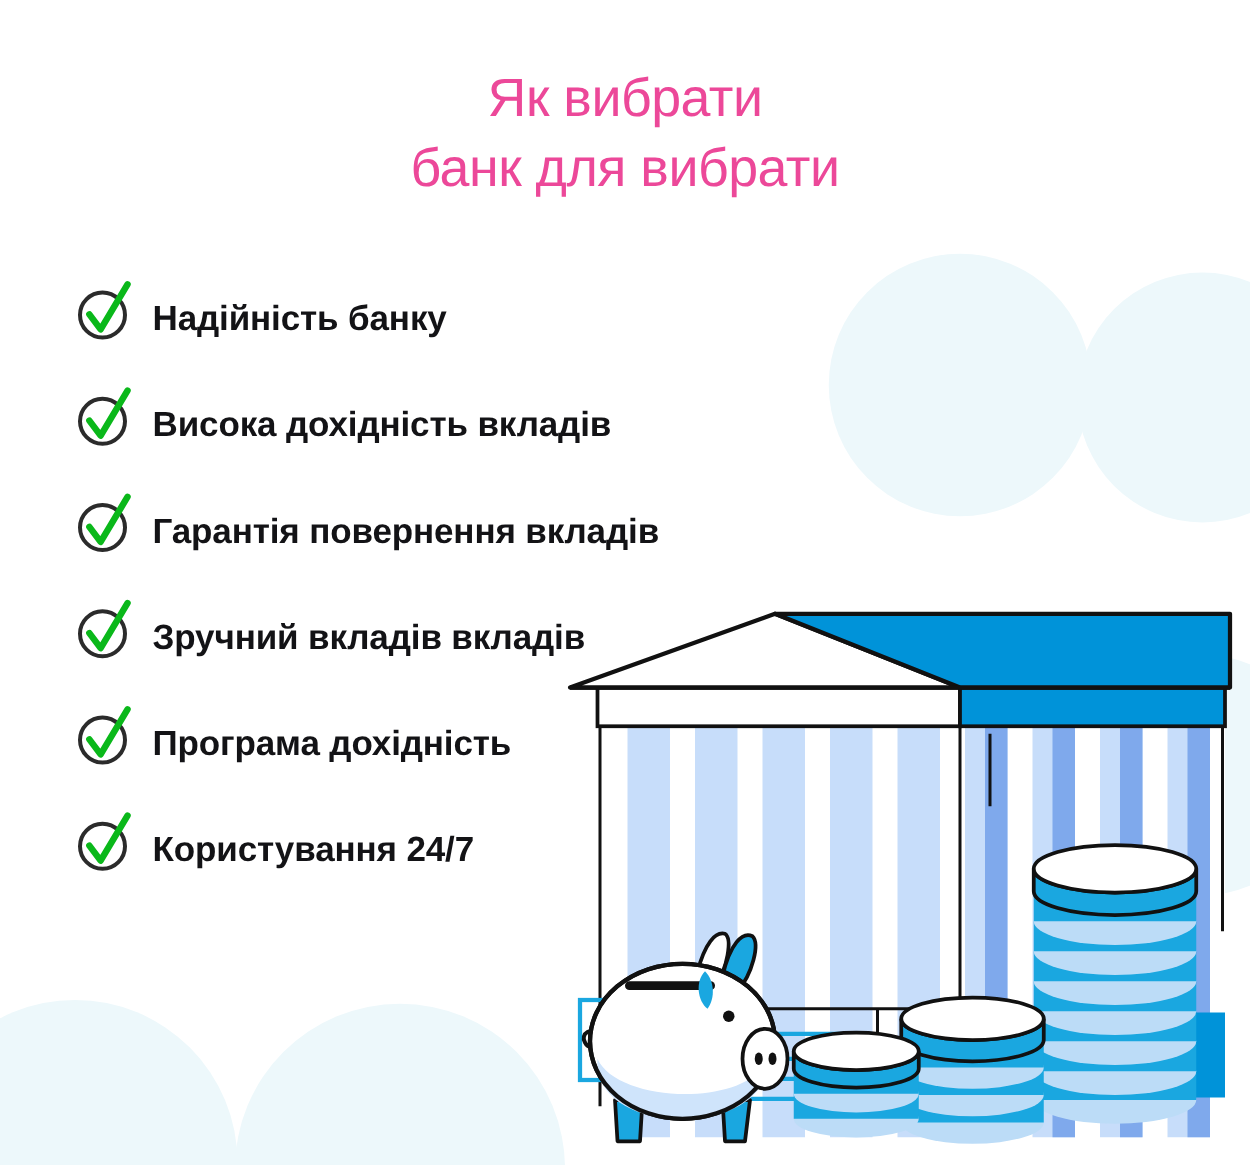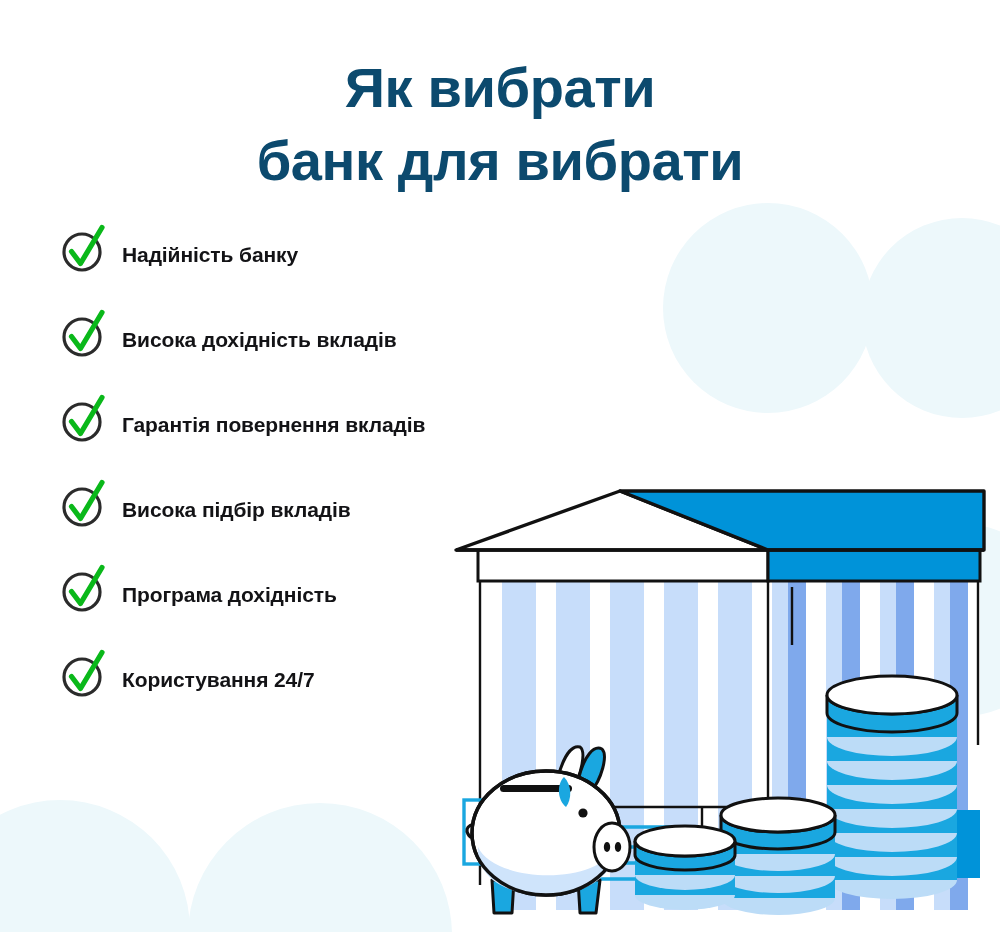--- a/index.html
+++ b/index.html
@@ -31,23 +31,23 @@
   #title-block {
     position: absolute;
     left: 0;
     top: 52px;
     width: 1000px;
     text-align: center;
     z-index: 5;
   }
   .title-line {
     display: block;
-    color: #0c4a6e;
-    font-size: 56px;
-    font-weight: bold;
+    color: #ec4899;
+    font-size: 43px;
+    font-weight: normal;
     letter-spacing: -0.4px;
     line-height: 1.30;
     white-space: nowrap;
   }
   
   #checklist {
     position: absolute;
     left: 60px;
     top: 212px;
     width: 520px;
@@ -69,21 +69,21 @@
   .check-icon svg {
     position: absolute;
     left: -3px;
     top: -10px;
     width: 58px;
     height: 58px;
     overflow: visible;
   }
   .check-label {
     color: #131316;
-    font-size: 21px;
+    font-size: 28px;
     font-weight: bold;
     letter-spacing: -0.1px;
     white-space: nowrap;
   }
   
   #illustration {
     position: absolute;
     left: 440px;
     top: 455px;
     width: 560px;
@@ -149,21 +149,21 @@
       <span class="check-label">Гарантія повернення вкладів</span>
     </div>
 
     <div class="check-row">
       <span class="check-icon">
         <svg viewBox="0 0 58 58" xmlns="http://www.w3.org/2000/svg">
           <circle cx="25" cy="31" r="18" fill="none" stroke="#2b2b2b" stroke-width="3.2"></circle>
           <path d="M14.5 30.5 L23.5 42.5 L45 6.5" fill="none" stroke="#0ab81a" stroke-width="5.2" stroke-linecap="round" stroke-linejoin="round"></path>
         </svg>
       </span>
-      <span class="check-label">Висока підбір вкладів</span>
+      <span class="check-label">Зручний вкладів вкладів</span>
     </div>
 
     <div class="check-row">
       <span class="check-icon">
         <svg viewBox="0 0 58 58" xmlns="http://www.w3.org/2000/svg">
           <circle cx="25" cy="31" r="18" fill="none" stroke="#2b2b2b" stroke-width="3.2"></circle>
           <path d="M14.5 30.5 L23.5 42.5 L45 6.5" fill="none" stroke="#0ab81a" stroke-width="5.2" stroke-linecap="round" stroke-linejoin="round"></path>
         </svg>
       </span>
       <span class="check-label">Програма дохідність</span>

